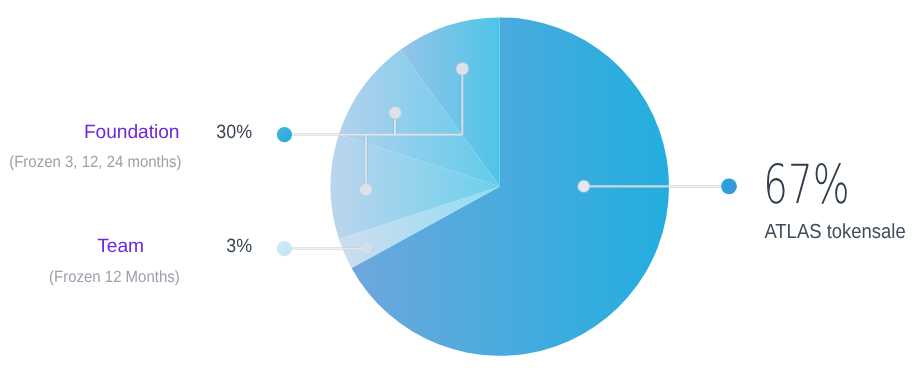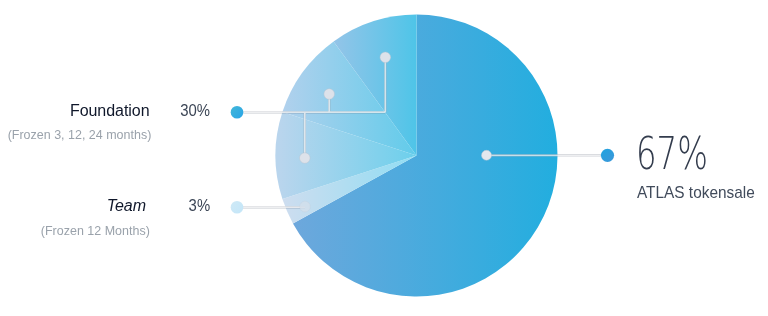--- a/index.html
+++ b/index.html
@@ -1,20 +1,20 @@
 <!DOCTYPE html>
 <html><head>
 <meta charset="utf-8">
 <style>
   html,body{margin:0;padding:0;}
   body{width:768px;height:316px;background:#fff;font-family:"Liberation Sans",sans-serif;overflow:hidden;position:relative;}
   .stage{position:absolute;inset:0;}
   svg.pie{position:absolute;left:0;top:0;}
   .lbl{position:absolute;white-space:nowrap;transform-origin:100% 0;}
-  .name{font-size:16px;color:#0f172a;letter-spacing:-0.05px;}
+  .name{font-size:16px;color:#6d28d9;letter-spacing:-0.05px;}
   .pct{font-size:16px;color:#3b4555;transform:scaleX(0.93);}
   .note{font-size:13.5px;color:#9aa2ab;transform:scaleX(0.925);}
   .big{font-family:"DejaVu Sans",sans-serif;font-weight:300;font-size:45px;color:#333c4d;
        transform:scaleX(0.72);transform-origin:0 0;letter-spacing:0px;}
   .sub{font-size:17px;color:#414b5b;transform:scaleX(0.905);transform-origin:0 0;}
 </style>
 </head>
 <body>
 
 <div class="stage">
@@ -80,19 +80,19 @@
       <circle cx="237" cy="112.2" r="6.3" fill="url(#gDotF)"></circle>
       <circle cx="237" cy="207.2" r="6.3" fill="url(#gDotT)"></circle>
       <circle cx="607.5" cy="155.3" r="6.6" fill="url(#gDotM)"></circle>
     </g>
   </svg>
 
   <div class="lbl name" style="right:618.5px;top:102px;">Foundation</div>
   <div class="lbl pct" style="right:558px;top:102px;">30%</div>
   <div class="lbl note" style="right:617px;top:127px;">(Frozen 3, 12, 24 months)</div>
 
-  <div class="lbl name" style="right:622px;top:197px;font-style:italic;">Team</div>
+  <div class="lbl name" style="right:648px;top:197px;">Team</div>
   <div class="lbl pct" style="right:558px;top:197px;">3%</div>
   <div class="lbl note" style="right:618px;top:223px;">(Frozen 12 Months)</div>
 
   <div class="lbl big" style="left:636px;top:127px;">67%</div>
   <div class="lbl sub" style="left:637px;top:183px;">ATLAS tokensale</div>
 </div>
 
 </body></html>

